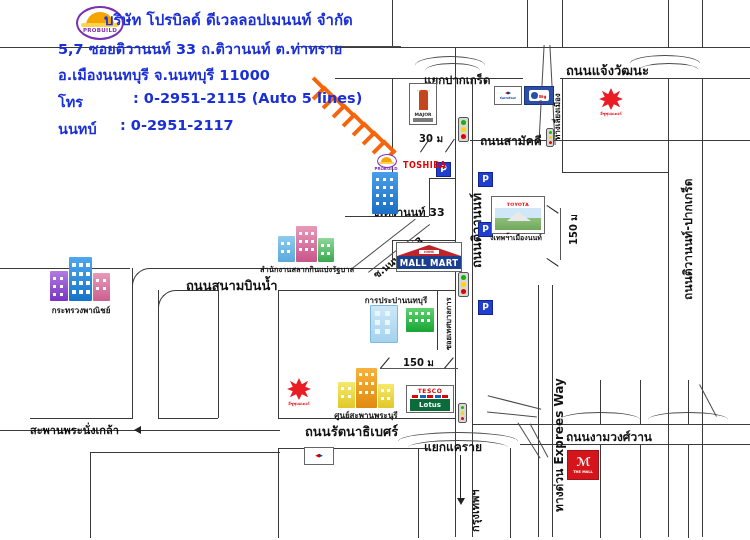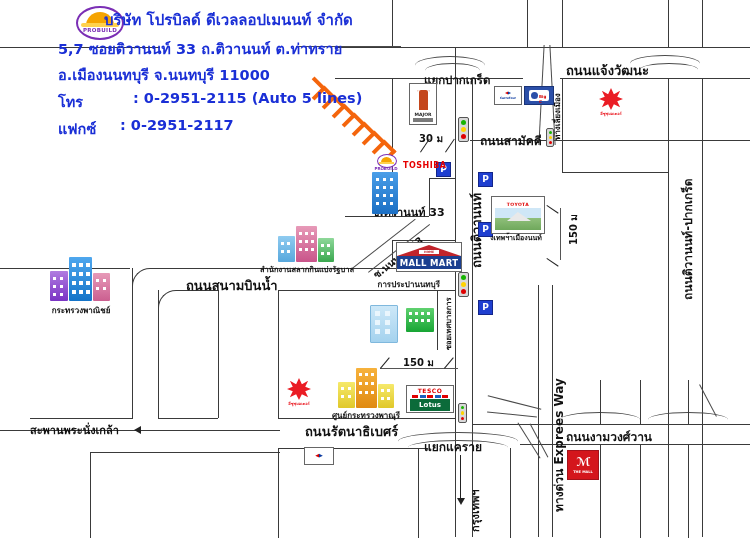--- a/index.html
+++ b/index.html
@@ -87,21 +87,21 @@
     <div class="logo">
       <div class="hat"></div>
       <div class="brim"></div>
       <div class="lt">PROBUILD</div>
     </div>
     <div class="hdr-line h1">บริษัท โปรบิลด์ ดีเวลลอปเมนนท์ จำกัด</div>
     <div class="hdr-line h2">5,7 ซอยติวานนท์ 33 ถ.ติวานนท์ ต.ท่าทราย</div>
     <div class="hdr-line h3">อ.เมืองนนทบุรี จ.นนทบุรี 11000</div>
     <div class="hdr-line h4">โทร</div>
     <div class="hdr-line h4b">: 0-2951-2115 (Auto 5 lines)</div>
-    <div class="hdr-line h5">แฟกซ์</div>
+    <div class="hdr-line h5">นนทบ์</div>
     <div class="hdr-line h5b">: 0-2951-2117</div>
   </div>
 
   <div class="rd rdh" style="left:0;top:47px;width:160px;"></div>
   <div class="rd rdh" style="left:335px;top:47px;width:415px;"></div>
   <div class="rd rdh" style="left:335px;top:78px;width:188px;"></div>
   <div class="rd rdh" style="left:560px;top:78px;width:190px;"></div>
 
   <div class="thin" style="left:415px;top:56px;width:70px;border-radius:50%;height:18px;border-left:0;border-right:0;border-bottom:0;"></div>
   <div class="thin" style="left:425px;top:63px;width:55px;border-radius:50%;height:14px;border-left:0;border-right:0;border-bottom:0;"></div>
@@ -375,21 +375,21 @@
     <div class="win" style="left:22px;top:33px;width:4px;height:4px;"></div>
       <div class="win" style="left:29px;top:33px;width:4px;height:4px;"></div>
       <div class="win" style="left:36px;top:33px;width:4px;height:4px;"></div>
     <div class="win" style="left:46px;top:22px;"></div>
       <div class="win" style="left:53px;top:22px;"></div>
     <div class="win" style="left:46px;top:30px;"></div>
       <div class="win" style="left:53px;top:30px;"></div>
   </div>
   <div class="cap" style="left:38px;top:304px;width:86px;font-size:8px;">กระทรวงพาณิชย์</div>
 
-  <div class="cap" style="left:352px;top:278px;width:88px;font-size:8px;text-align:right;">การประปานนทบุรี</div>
+  <div class="cap" style="left:352px;top:294px;width:88px;font-size:8px;">การประปานนทบุรี</div>
   <div class="bld" style="left:370px;top:305px;width:26px;height:36px;">
     <div class="blk" style="left:0;top:0;width:26px;height:36px;background:linear-gradient(180deg,#cde8f8,#a4d2ee);border:1px solid #7fb8dd;"></div>
     <div class="win" style="left:5px;top:6px;width:5px;height:5px;background:#eaf6fd;"></div>
     <div class="win" style="left:15px;top:6px;width:5px;height:5px;background:#eaf6fd;"></div>
     <div class="win" style="left:5px;top:15px;width:5px;height:5px;background:#eaf6fd;"></div>
     <div class="win" style="left:15px;top:15px;width:5px;height:5px;background:#eaf6fd;"></div>
     <div class="win" style="left:5px;top:24px;width:5px;height:5px;background:#eaf6fd;"></div>
     <div class="win" style="left:15px;top:24px;width:5px;height:5px;background:#eaf6fd;"></div>
   </div>
   <div class="bld" style="left:406px;top:308px;width:28px;height:24px;">
@@ -430,21 +430,21 @@
       <div class="win" style="left:27px;top:14px;"></div>
       <div class="win" style="left:33px;top:14px;"></div>
     <div class="win" style="left:21px;top:23px;"></div>
       <div class="win" style="left:27px;top:23px;"></div>
       <div class="win" style="left:33px;top:23px;"></div>
     <div class="win" style="left:43px;top:21px;"></div>
       <div class="win" style="left:49px;top:21px;"></div>
     <div class="win" style="left:43px;top:29px;"></div>
       <div class="win" style="left:49px;top:29px;"></div>
   </div>
-  <div class="cap" style="left:320px;top:409px;width:92px;font-size:8px;">ศูนย์กระทรวงพาณุรี</div>
+  <div class="cap" style="left:320px;top:409px;width:92px;font-size:8px;">ศูนย์สะพานพระนุรี</div>
 
   <div class="sign" style="left:406px;top:385px;width:44px;height:24px;flex-direction:column;padding:1px;">
     <div style="font-size:6px;color:#e00000;font-weight:bold;letter-spacing:.5px;">TESCO</div>
     <div style="width:36px;height:3px;display:flex;justify-content:space-between;margin:1px 0;">
       <span style="width:6px;height:3px;background:#e00000;"></span>
       <span style="width:6px;height:3px;background:#1b5fbd;"></span>
       <span style="width:6px;height:3px;background:#e00000;"></span>
       <span style="width:6px;height:3px;background:#1b5fbd;"></span>
       <span style="width:6px;height:3px;background:#e00000;"></span>
     </div>

